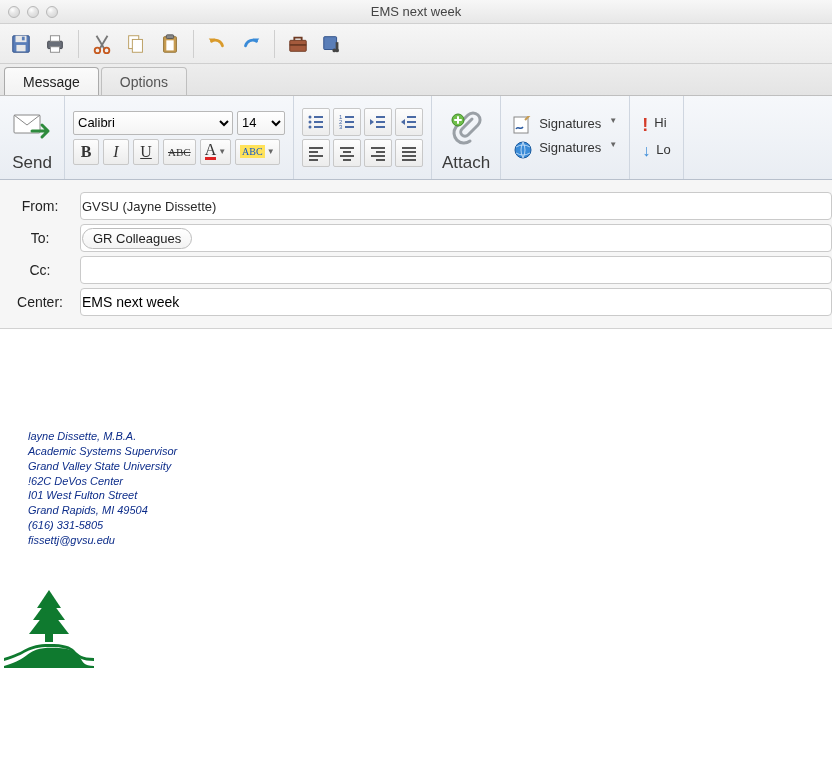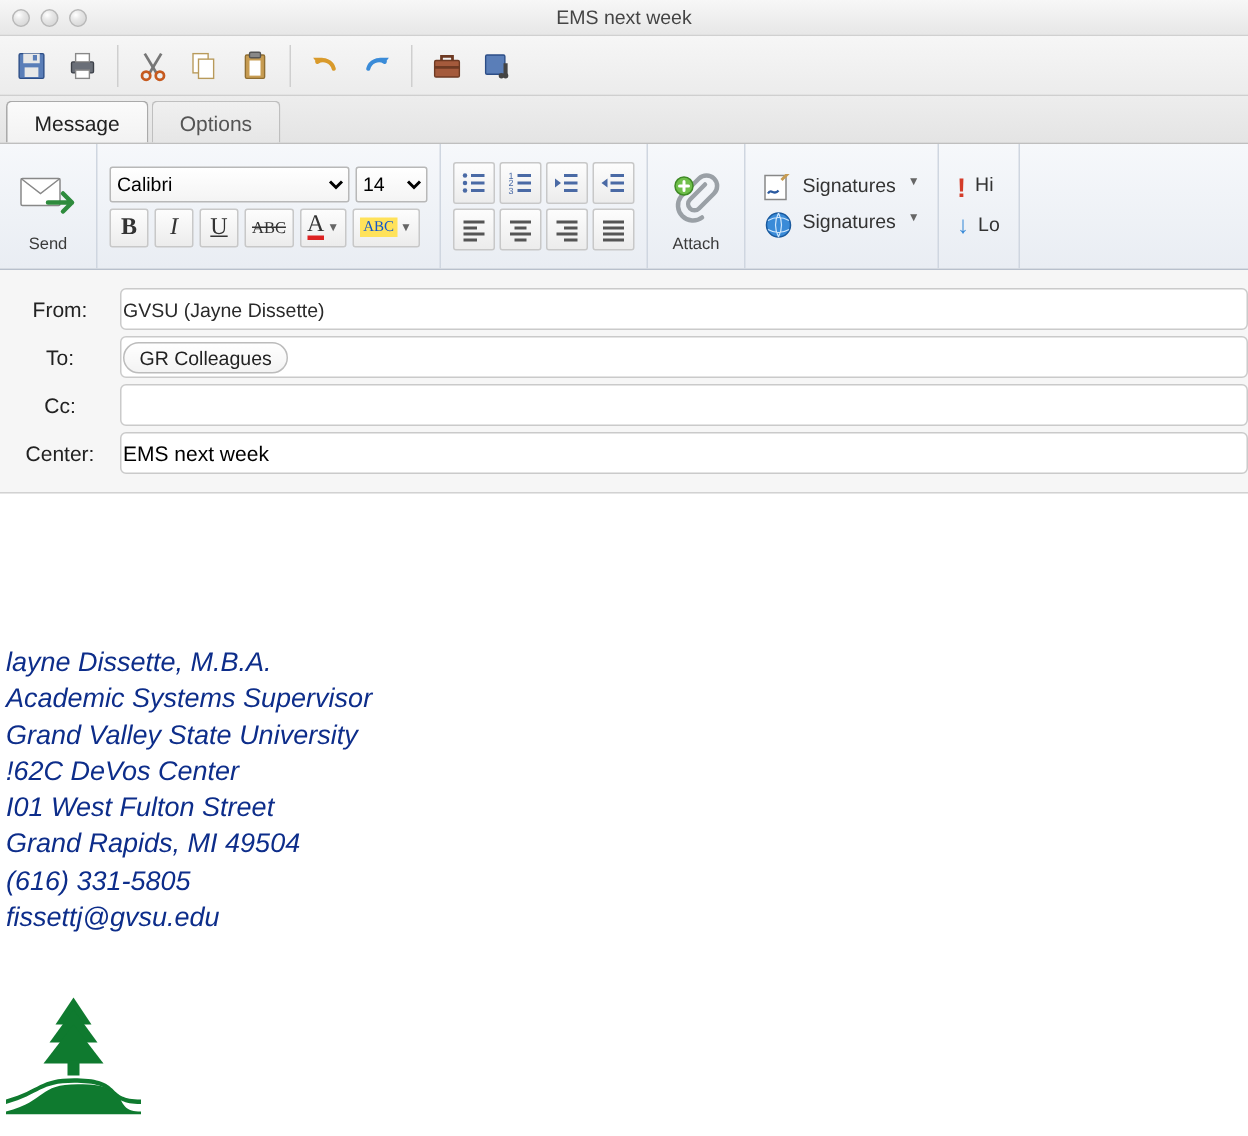--- a/index.html
+++ b/index.html
@@ -104,21 +104,21 @@
     border-right: 1px solid #cfd6e0;
     padding: 4px 10px 2px 10px;
     display: flex;
     flex-direction: column;
     align-items: center;
     justify-content: center;
     gap: 2px;
   }
   .rgroup.wide { padding: 4px 6px; }
   .rlabel {
-    font-size: 11px;
+    font-size: 17px;
     color: #3a3a3a;
     margin-top: 2px;
   }
   .bigbtn {
     width: 44px; height: 44px;
     display: flex; align-items: center; justify-content: center;
     border: 1px solid transparent;
     border-radius: 3px;
   }
 
@@ -217,22 +217,23 @@
   }
 
   
   .msgbody {
     padding: 100px 8px 10px 4px;
   }
   .sig {
     color: #0d2d8a;
     font-style: italic;
     font-family: Verdana, Geneva, sans-serif;
-    font-size: 18px;
+    font-size: 11px;
     line-height: 1.35;
+    margin-left: 24px;
   }
   .sig .line { display: block; }
 
   .logo { margin-top: 40px; }
 
 </style>
 </head>
 <body>
 
 <div class="titlebar">

